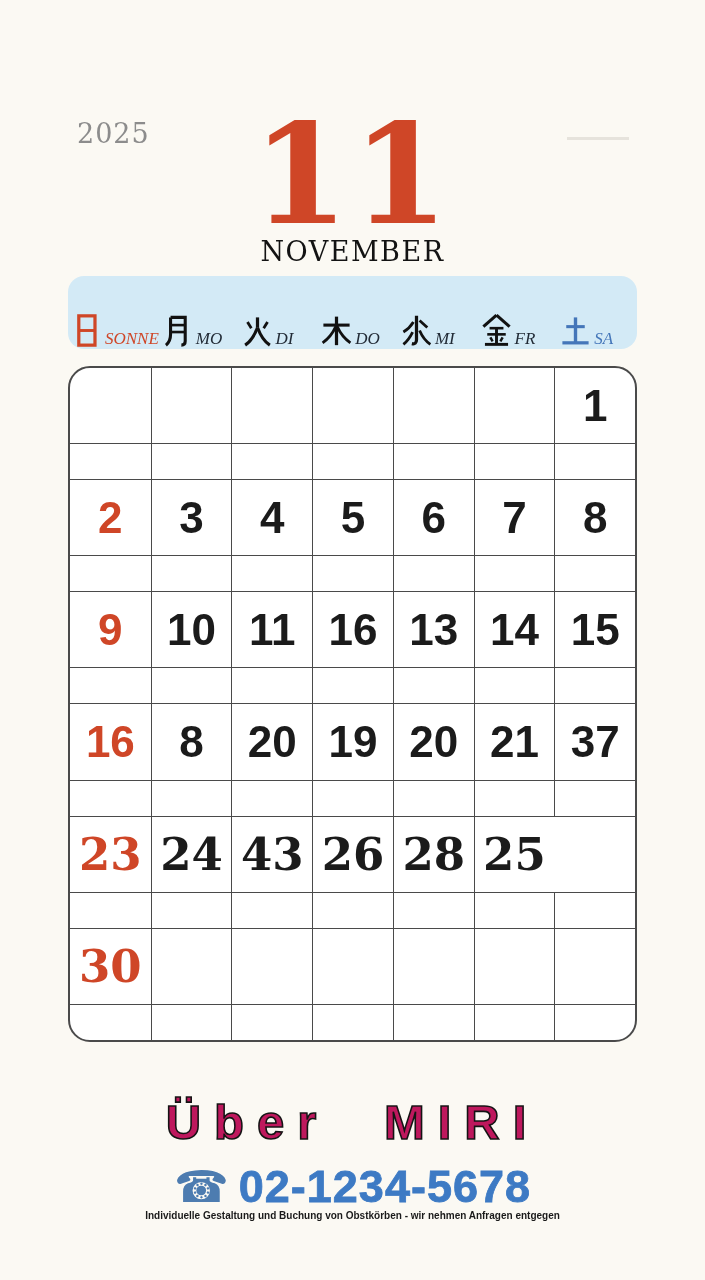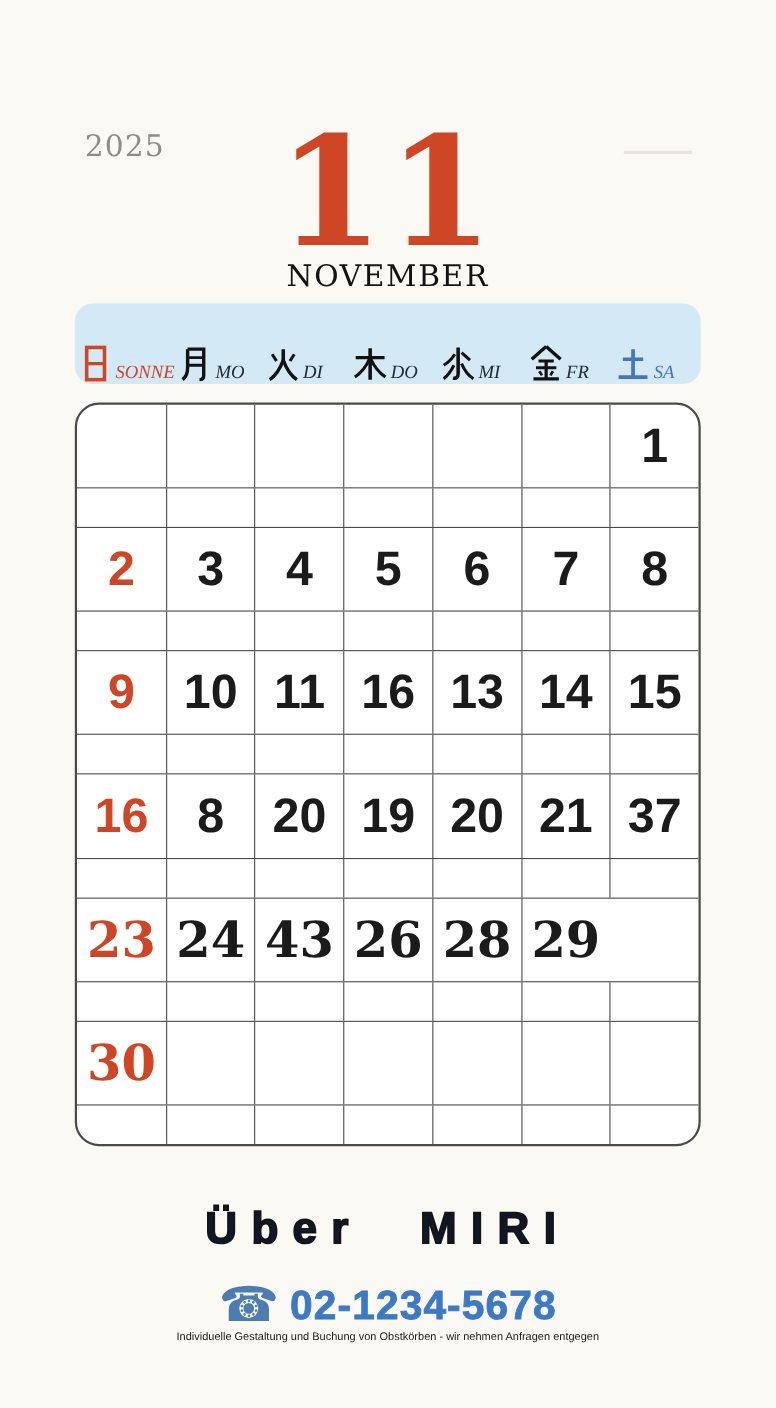--- a/index.html
+++ b/index.html
@@ -97,47 +97,47 @@
     font-size: 45px;
   }
   .week-row .cell.sunday { color: var(--accent-red); }
 
   
   .footer-title {
     position: absolute; top: 1094px; left: 0; width: 100%;
     text-align: center;
     font-family: "Liberation Sans", sans-serif;
     font-weight: 700;
-    font-size: 40px; line-height: 1.15;
+    font-size: 49px; line-height: 1.15;
     letter-spacing: 13px; word-spacing: 28px;
-    color: #0f172a;
+    color: #be185d;
     -webkit-text-stroke: 1.6px #141414;
   }
   .phone-row {
     position: absolute; top: 1163px; left: 0; width: 100%;
     display: flex; align-items: center; justify-content: center;
     gap: 10px; height: 48px;
   }
   .phone-icon {
     font-family: "DejaVu Sans", sans-serif;
     font-size: 44px; line-height: 1;
     color: var(--phone-icon-blue);
   }
   .phone-number {
     font-family: "Liberation Sans", sans-serif;
-    font-weight: 700; font-size: 37px;
+    font-weight: 700; font-size: 45px;
     letter-spacing: 1px;
     color: var(--phone-blue);
     -webkit-text-stroke: 0.8px var(--phone-blue);
   }
   .footer-note {
     position: absolute; top: 1210px; left: 0; width: 100%;
     text-align: center;
     font-family: "Liberation Sans", sans-serif;
-    font-weight: 400; font-size: 10px;
+    font-weight: 700; font-size: 10px;
     color: #1a1a1a;
   }
 </style>
 </head>
 <body>
 
 <div class="page">
 
   <div class="year">2025</div>
   <div class="watermark"></div>
@@ -299,21 +299,21 @@
         <div class="cell"></div>
         <div class="cell"></div>
         <div class="cell"></div>
       </div>
       <div class="grid-row week-row serif">
         <div class="cell sunday">23</div>
         <div class="cell">24</div>
         <div class="cell">43</div>
         <div class="cell">26</div>
         <div class="cell">28</div>
-        <div class="cell">29</div>
+        <div class="cell">25</div>
       </div>
       <div class="grid-row spacer-row">
         <div class="cell"></div>
         <div class="cell"></div>
         <div class="cell"></div>
         <div class="cell"></div>
         <div class="cell"></div>
         <div class="cell"></div>
         <div class="cell"></div>
       </div>

